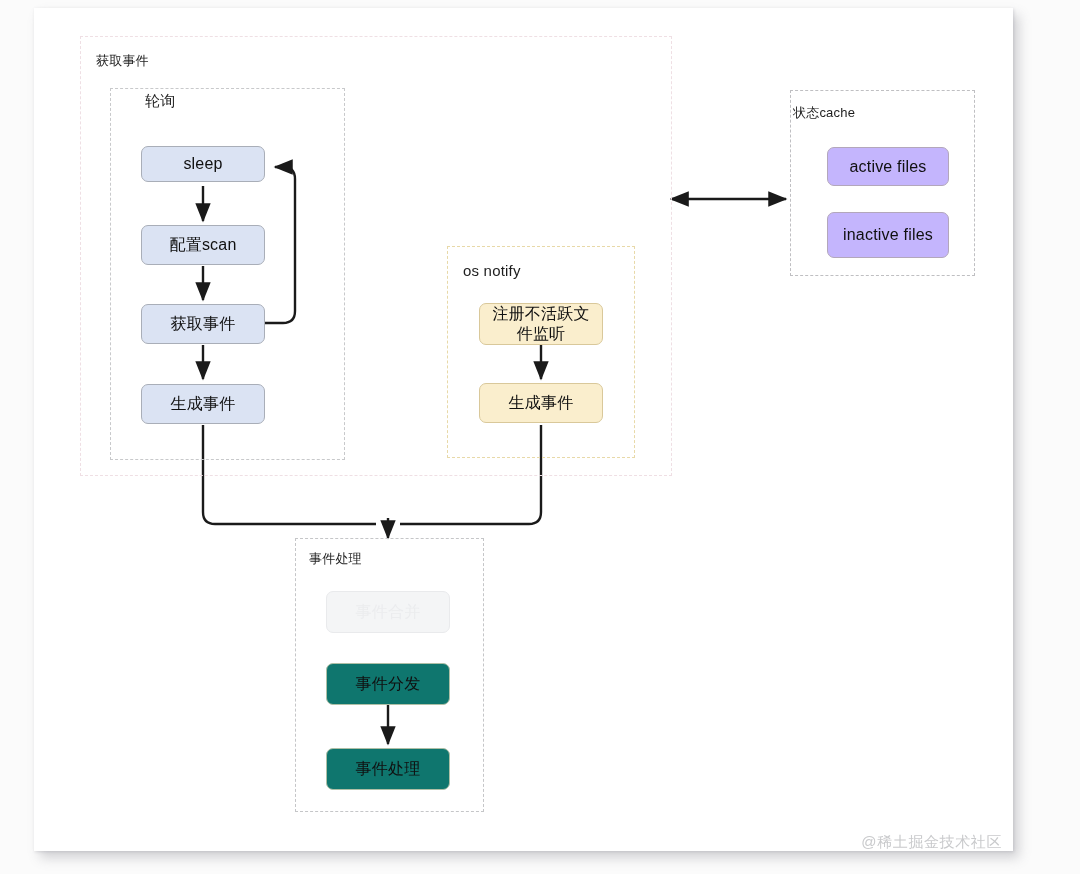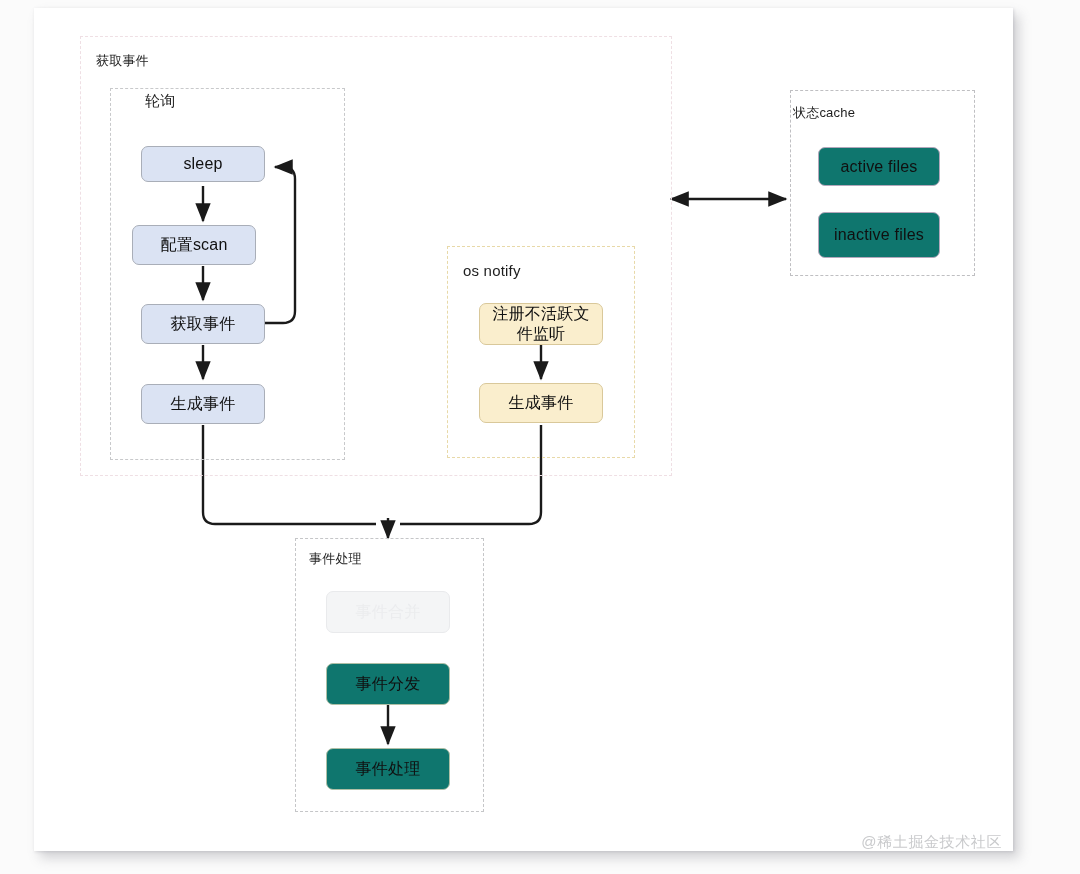--- a/index.html
+++ b/index.html
@@ -86,22 +86,23 @@
   }
   .node-blue {
     background: #dbe3f3;
     border-color: #a9aeb8;
   }
   .node-yellow {
     background: #faeecd;
     border-color: #d9c89a;
   }
   .node-purple {
-    background: #0f766e;
+    background: #c4b5fd;
     border-color: #b3a7bb;
+    margin-left: 9px;
   }
   .node-green {
     background: #0f766e;
     border-color: #aebfa6;
   }
   .node-muted {
     background: #f4f5f6;
     border-color: #e9eaec;
     color: #ebecee;
   }
@@ -159,21 +160,21 @@
     </g>
   </svg>
 
   <div class="group group-fetch" style="left:80px; top:36px; width:592px; height:440px;"></div>
   <div class="group-label" style="left:96px; top:52px;">获取事件</div>
 
   <div class="group group-poll" style="left:110px; top:88px; width:235px; height:372px;"></div>
   <div class="group-label" style="left:137px; top:92px; font-size:15px;margin-left:8px;">轮询</div>
 
   <div class="node node-blue" style="left:141px; top:146px; width:124px; height:36px;">sleep</div>
-  <div class="node node-blue" style="left:132px; top:225px; width:124px; height:40px;">配置scan</div>
+  <div class="node node-blue" style="left:141px; top:225px; width:124px; height:40px;">配置scan</div>
   <div class="node node-blue" style="left:141px; top:304px; width:124px; height:40px;">获取事件</div>
   <div class="node node-blue" style="left:141px; top:384px; width:124px; height:40px;">生成事件</div>
 
   <div class="group group-notify" style="left:447px; top:246px; width:188px; height:212px;"></div>
   <div class="group-label" style="left:463px; top:262px; font-size:15px;">os notify</div>
 
   <div class="node node-yellow" style="left:479px; top:303px; width:124px; height:42px; white-space:pre-line;">注册不活跃文
 件监听</div>
   <div class="node node-yellow" style="left:479px; top:383px; width:124px; height:40px;">生成事件</div>
 

